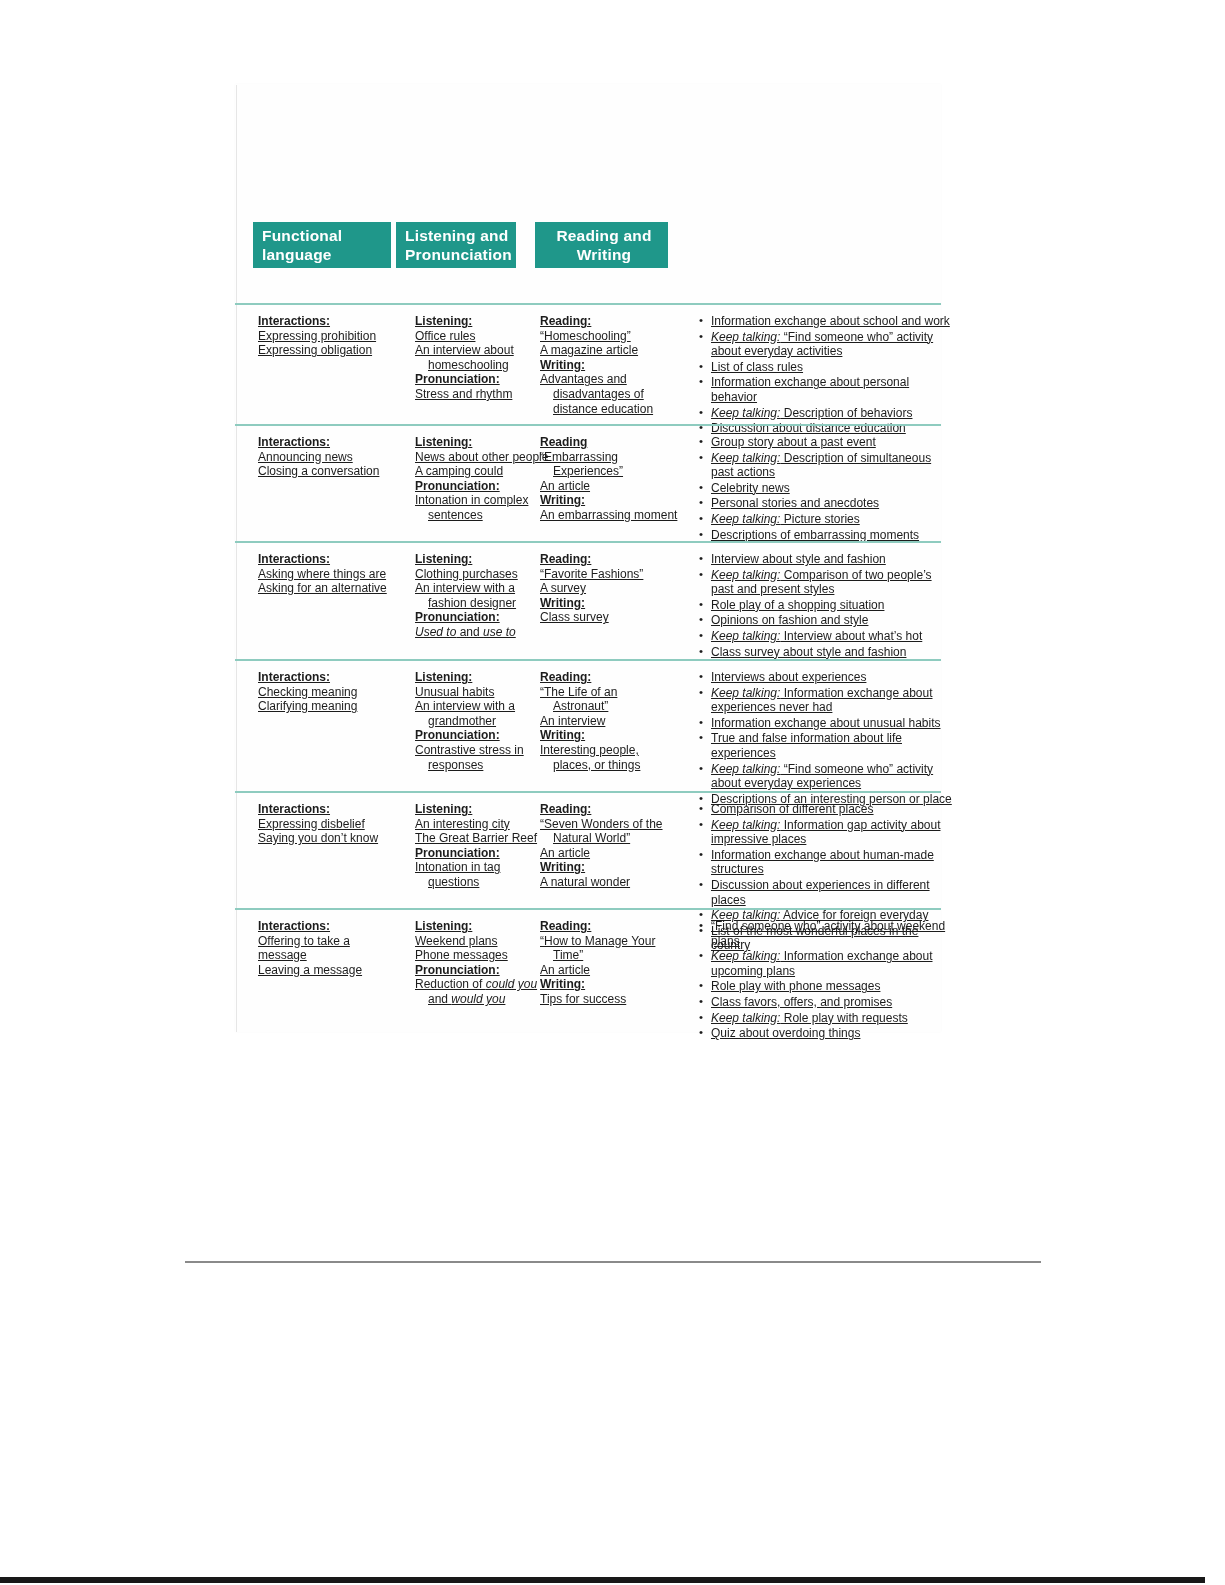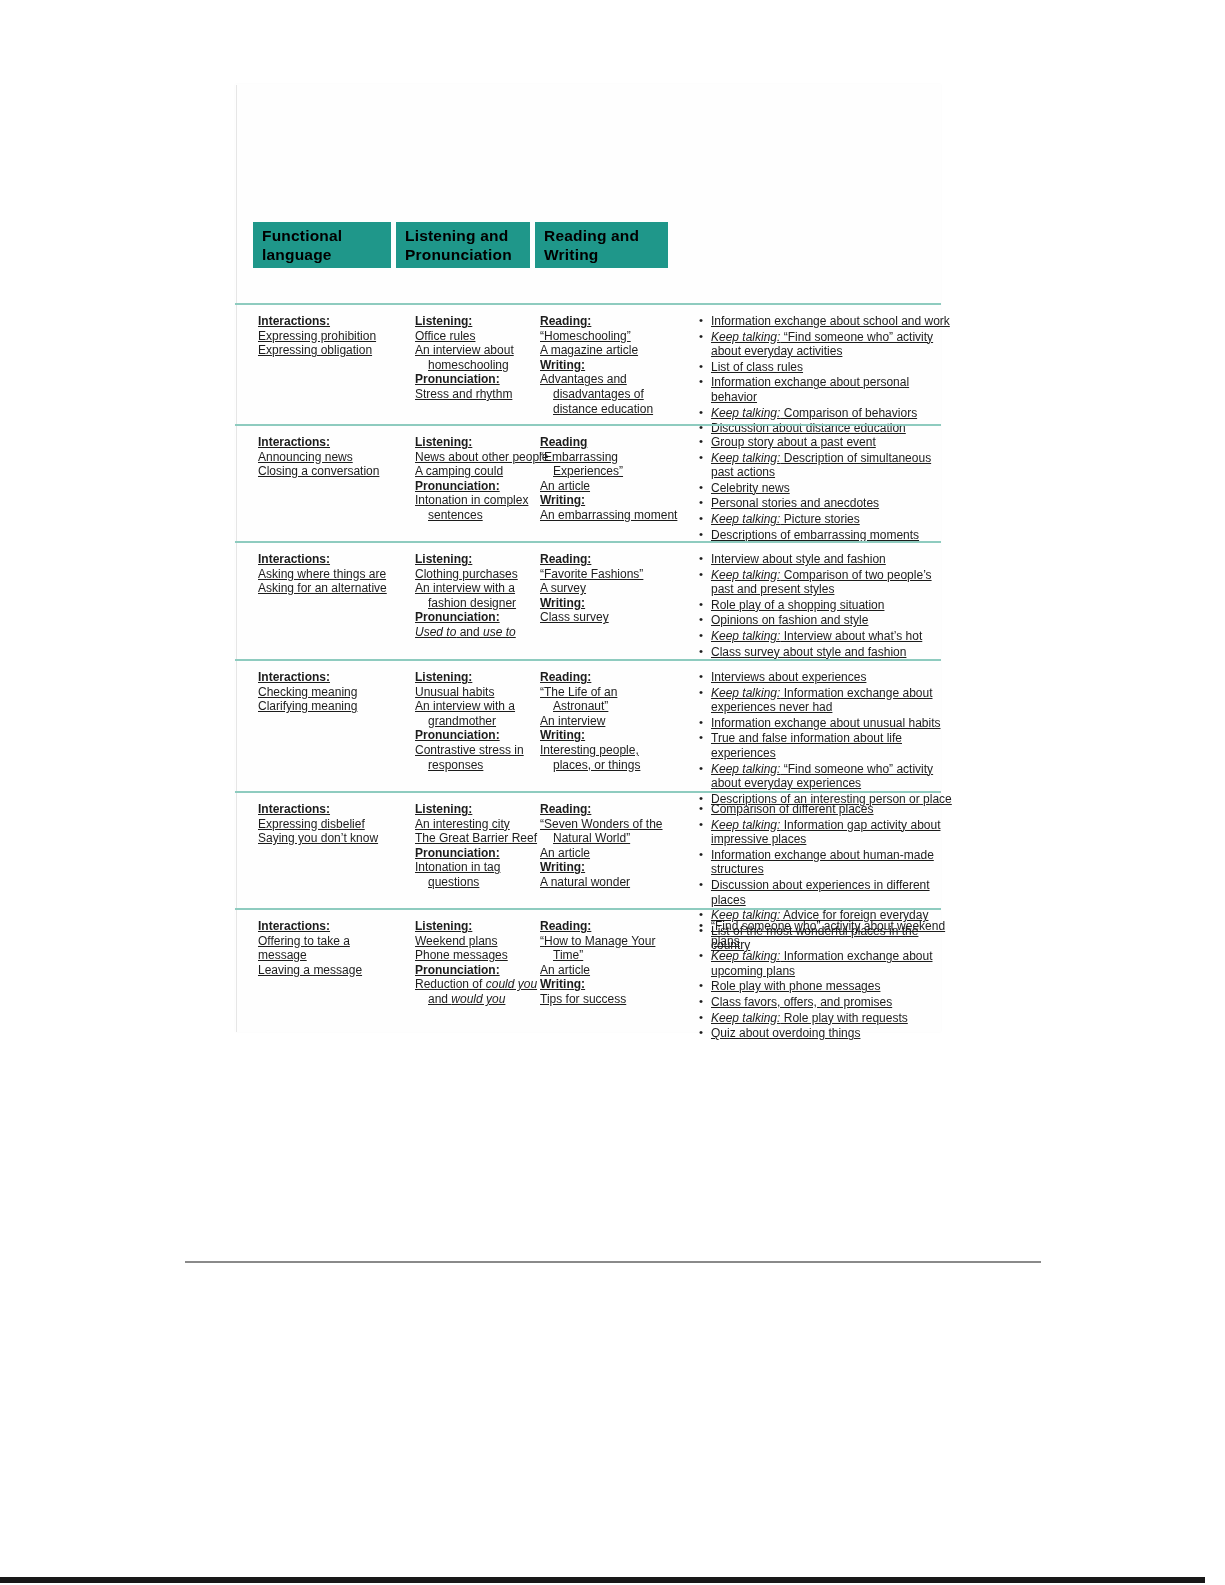--- a/index.html
+++ b/index.html
@@ -6,25 +6,25 @@
   body{
     width:1225px;height:1585px;position:relative;background:#ffffff;
     font-family:"Liberation Sans",sans-serif;color:#1c1c1c;overflow:hidden;
   }
   .page-edge{position:absolute;left:236px;top:85px;width:1px;height:947px;background:#e6e6e6;}
   .scansheet{position:absolute;left:235px;top:84px;width:706px;height:948px;background:#fefefe;box-shadow:0 0 2px rgba(0,0,0,0.03);}
   .table{position:absolute;left:235px;top:222px;width:706px;}
   .hbar{position:relative;height:46px;}
   .hcol{
     position:absolute;top:0;height:46px;box-sizing:border-box;
-    color:#000000;font-weight:bold;font-size:15.5px;line-height:19px;
+    color:#ffffff;font-weight:bold;font-size:15.5px;line-height:19px;
     padding:4px 4px 0 9px;letter-spacing:0.2px;
   }
   .hc1{left:18px;width:138px;}
-  .hc2{left:161px;width:134px;}
+  .hc2{left:161px;width:120px;}
   .hc3{left:300px;width:133px;}
   .hc4{left:441px;width:265px;}
   .rows{margin-top:35px;}
   .trow{border-top:2px solid #8ecbbf;box-sizing:border-box;position:relative;}
   .cell{position:absolute;top:9px;font-size:12px;line-height:14.6px;text-decoration:underline;}
   .functional{left:23px;width:142px;}
   .listening{left:180px;width:136px;}
   .reading{left:305px;width:140px;}
   .speaking{left:462px;width:258px;list-style:none;margin:0;padding:0;}
   .line.ind{padding-left:13px;}
@@ -42,21 +42,21 @@
 <div class="page-edge"></div>
 
 <div class="table">
   <div class="hbar">
     <div class="hcol hc1" style="background: rgb(31, 151, 138);">
       <span>Functional language</span>
     </div>
     <div class="hcol hc2" style="background: rgb(31, 151, 138);">
       <span>Listening and Pronunciation</span>
     </div>
-    <div class="hcol hc3" style="background: rgb(31, 151, 138);">
+    <div class="hcol hc3" style="background: rgb(31, 151, 138); text-align: center;">
       <span>Reading and Writing</span>
     </div>
   </div>
   <div class="rows" id="rows">
       <div class="trow" style="height: 121px; border-top-color: rgb(142, 203, 191);">
         <div class="cell functional">
           <div class="line"><span class="b">Interactions:</span></div>
           <div class="line"><span>Expressing prohibition</span></div>
           <div class="line"><span>Expressing obligation</span></div>
         </div>
@@ -75,21 +75,21 @@
           <div class="line"><span class="b">Writing:</span></div>
           <div class="line"><span>Advantages and</span></div>
           <div class="line ind"><span>disadvantages of</span></div>
           <div class="line ind"><span>distance education</span></div>
         </div>
         <ul class="cell speaking">
           <li class="bullet"><span>Information exchange about school and work</span></li>
           <li class="bullet"><span class="i">Keep talking:</span><span> “Find someone who” activity about everyday activities</span></li>
           <li class="bullet"><span>List of class rules</span></li>
           <li class="bullet"><span>Information exchange about personal behavior</span></li>
-          <li class="bullet"><span class="i">Keep talking:</span><span> Comparison of behaviors</span></li>
+          <li class="bullet"><span class="i">Keep talking:</span><span> Description of behaviors</span></li>
           <li class="bullet"><span>Discussion about distance education</span></li>
         </ul>
       </div>
       <div class="trow" style="height: 117px; border-top-color: rgb(142, 203, 191);">
         <div class="cell functional">
           <div class="line"><span class="b">Interactions:</span></div>
           <div class="line"><span>Announcing news</span></div>
           <div class="line"><span>Closing a conversation</span></div>
         </div>
         <div class="cell listening">

